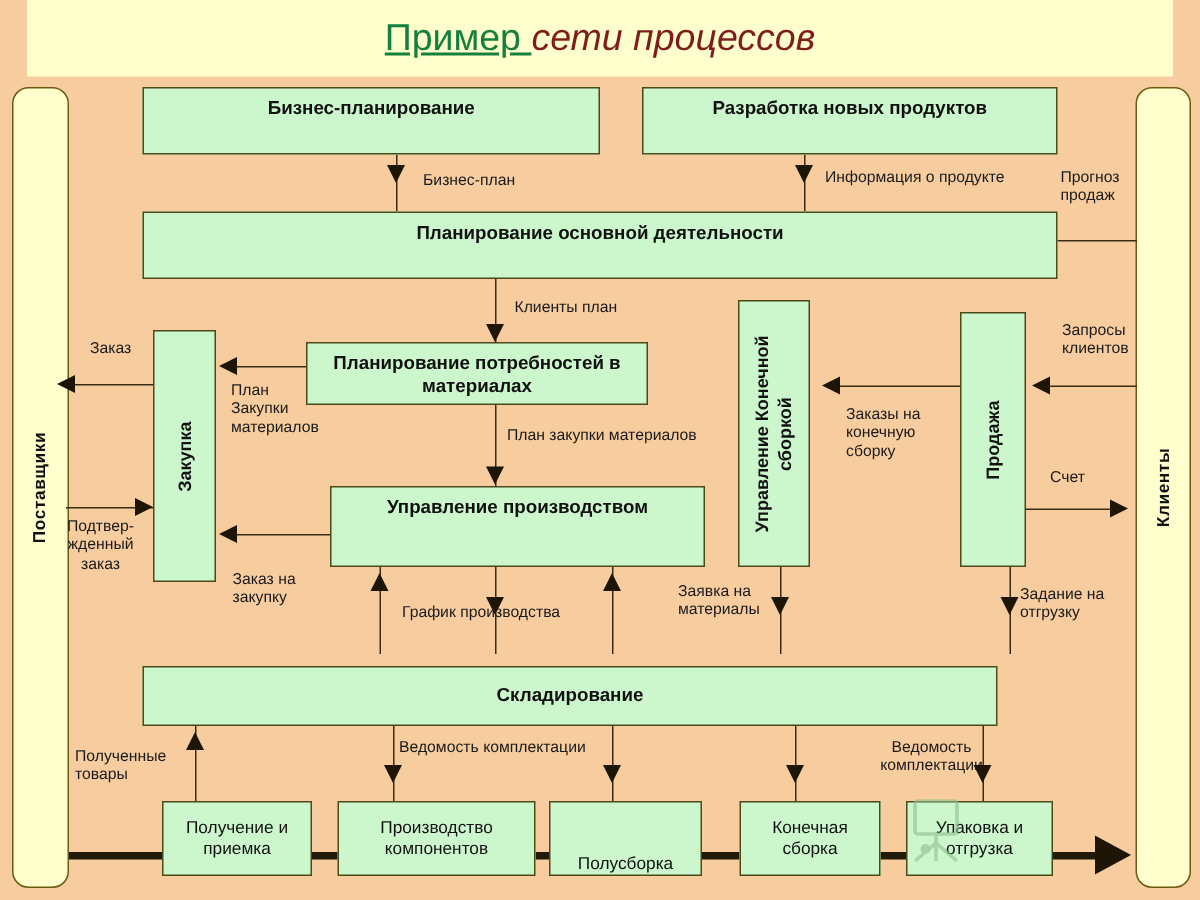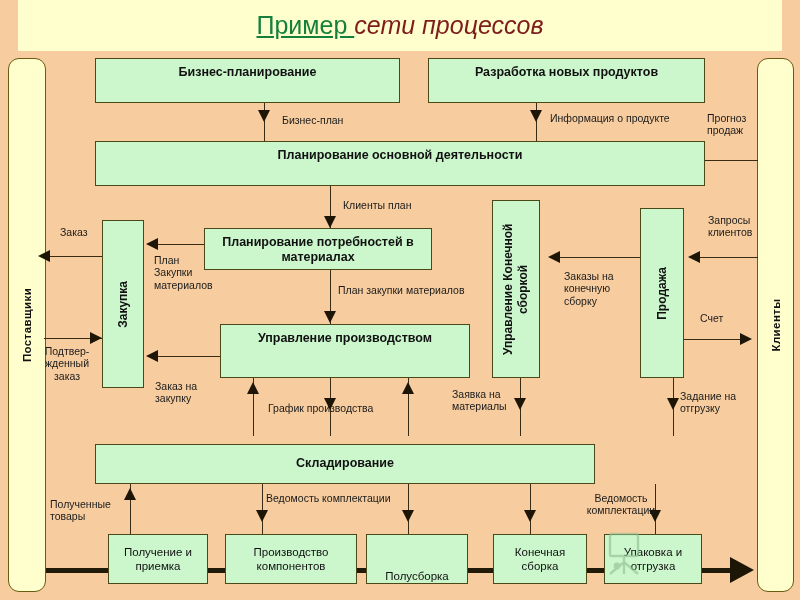--- a/index.html
+++ b/index.html
@@ -208,21 +208,21 @@
 
 <div class="pbox vert" id="p-famgmt" style="left:492px;top:200px;width:48px;height:178px;">
   <div class="lbl">Управление
 Конечной сборкой</div>
 </div>
 
 <div class="pbox vert" id="p-sales" style="left:640px;top:208px;width:44px;height:170px;">
   <div class="lbl">Продажа</div>
 </div>
 
-<div class="pbox head" id="p-warehouse" style="left:95px;top:444px;width:500px;height:40px;">
+<div class="pbox head" id="p-warehouse" style="left:95px;top:444px;width:570px;height:40px;">
   <div class="lbl">Складирование</div>
 </div>
 
 <div class="pbox plain" id="p-receiving" style="left:108px;top:534px;width:100px;height:50px;">
   <div class="lbl">Получение  и
 приемка</div>
 </div>
 
 <div class="pbox plain" id="p-components" style="left:225px;top:534px;width:132px;height:50px;">
   <div class="lbl">Производство

